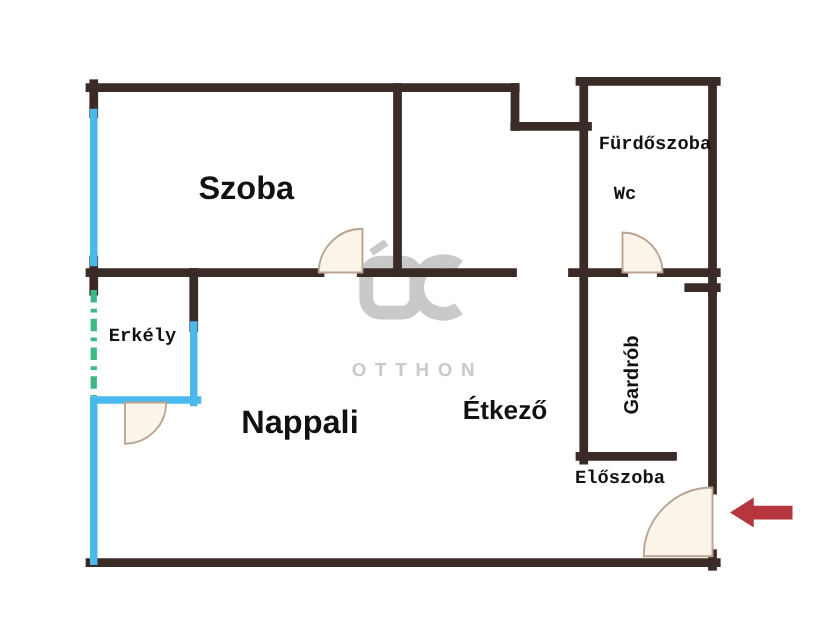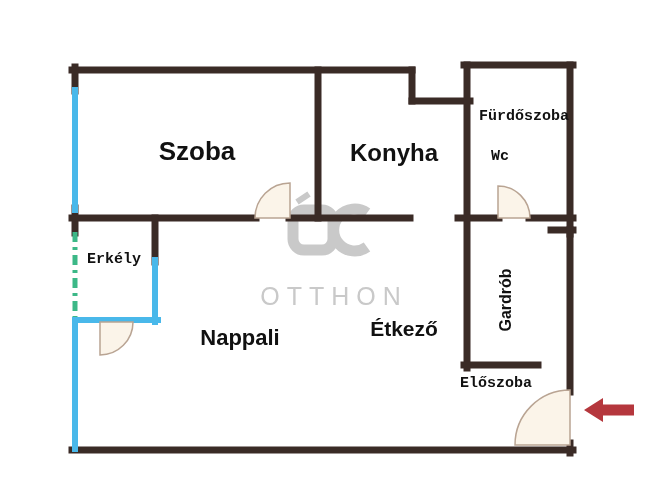--- a/index.html
+++ b/index.html
@@ -13,34 +13,34 @@
   .room-label{
     position:absolute;
     transform:translate(-50%,-50%);
     font-weight:bold;
     color:#111111;
     white-space:nowrap;
     z-index:3;
   }
   .lbl-xl{font-size:26px;text-align:center;}
   .lbl-lg{font-size:24px;}
-  .lbl-md{font-size:22px;}
+  .lbl-md{font-size:26px;}
   .lbl-md2{font-size:21px;margin-top:16px;}
   .lbl-sm{font-size:15px;font-family:Liberation Mono, monospace;}
   .lbl-rot{
     font-size:16px;
     transform:translate(-50%,-50%) rotate(-90deg);
   }
   .wm-text{
     position:absolute;
     transform:translate(-50%,-50%);
     color:#c9c9c9;
-    font-size:25px;
+    font-size:15px;
     letter-spacing:7px;
-    font-weight:400;
+    font-weight:700;
     white-space:nowrap;
     z-index:1;
   }
   svg.plan{
     position:absolute;left:0;top:0;z-index:2;
   }
   svg.watermark{
     position:absolute;left:0;top:0;z-index:1;
   }
 </style>
@@ -95,22 +95,21 @@
       <path d="M 290 218 L 255 218 A 35 35 0 0 1 290 183 Z"></path>
       <path d="M 498 218 L 498 186 A 32 32 0 0 1 530 218 Z"></path>
       <path d="M 100 322 L 100 355 A 33 33 0 0 0 133 322 Z"></path>
       <path d="M 570 445 L 570 390 A 55 55 0 0 0 515 445 Z"></path>
     </g>
 
     <polygon points="584,410 603,398 603,404.5 634,404.5 634,415.5 603,415.5 603,422" fill="#b5373d"></polygon>
   </svg>
 
   <div class="room-label lbl-xl" style="left:197px;top:151px;">Szoba</div>
-  <div class="room-label lbl-lg" style="left:394px;top:153px;">Konyha</div>
   <div class="room-label lbl-sm" style="left:524px;top:116px;">Fürdőszoba</div>
   <div class="room-label lbl-sm" style="left:500px;top:156px;">Wc</div>
-  <div class="room-label lbl-sm" style="left:114px;top:259px;">Erkély</div>
+  <div class="room-label lbl-sm" style="left:114px;top:269px;">Erkély</div>
   <div class="room-label lbl-md" style="left:240px;top:338px;">Nappali</div>
   <div class="room-label lbl-md2" style="left:404px;top:313px;">Étkező</div>
   <div class="room-label lbl-rot" style="left:506px;top:300px;">Gardrób</div>
   <div class="room-label lbl-sm" style="left:496px;top:383px;">Előszoba</div>
 
 </div>
 
 </body></html>

